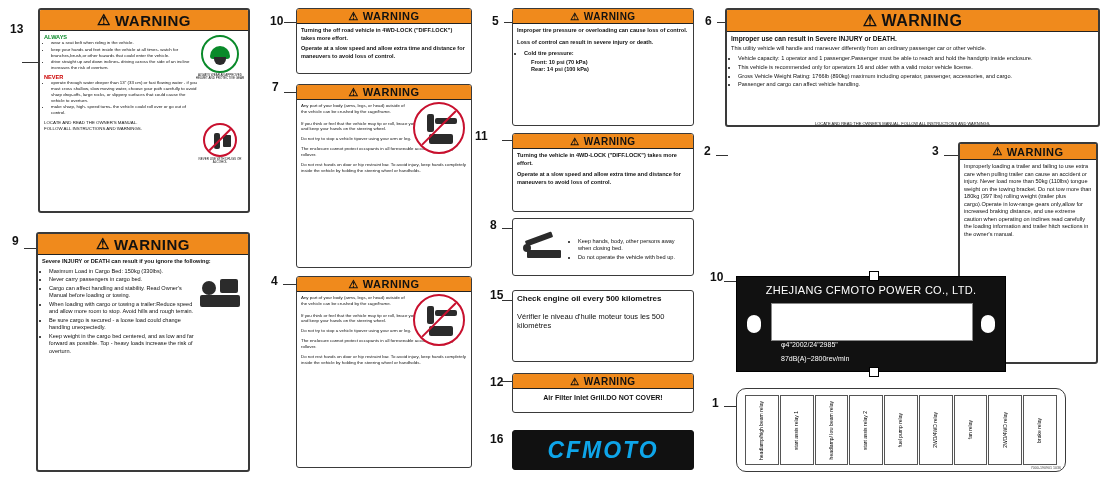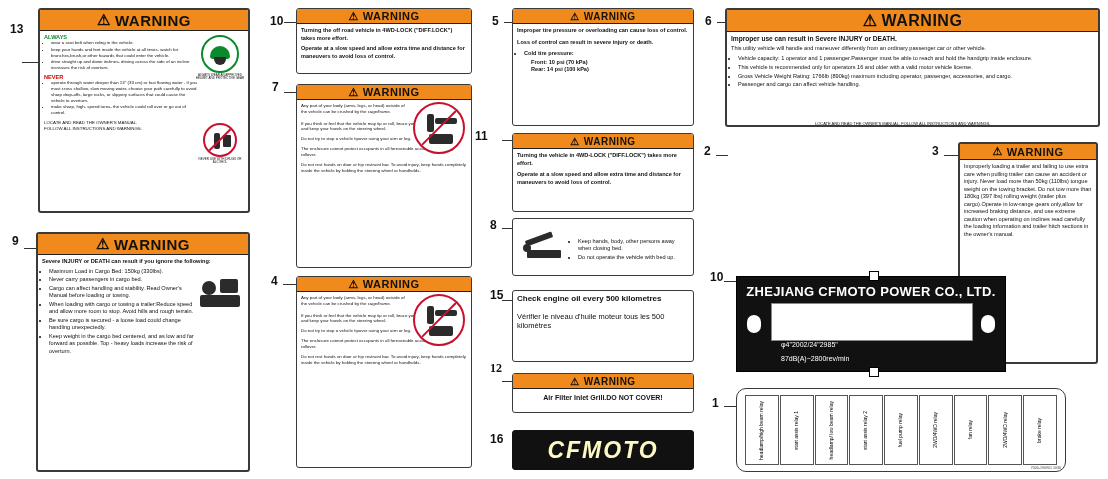--- a/index.html
+++ b/index.html
@@ -36,21 +36,21 @@
   <div class="lbl" style="left:705px;top:14px;">6</div>
   <div class="lbl" style="left:272px;top:80px;">7</div>
   <div class="lbl" style="left:475px;top:129px;">11</div>
   <div class="lbl" style="left:704px;top:144px;">2</div>
   <div class="lbl" style="left:932px;top:144px;">3</div>
   <div class="lbl" style="left:12px;top:234px;">9</div>
   <div class="lbl" style="left:490px;top:218px;">8</div>
   <div class="lbl" style="left:271px;top:274px;">4</div>
   <div class="lbl" style="left:490px;top:288px;">15</div>
   <div class="lbl" style="left:710px;top:270px;">10</div>
-  <div class="lbl" style="left:490px;top:361px;font-family:Liberation Serif, serif;">12</div>
+  <div class="lbl" style="left:490px;top:375px;">12</div>
   <div class="lbl" style="left:712px;top:396px;">1</div>
   <div class="lbl" style="left:490px;top:432px;">16</div>
 
   <div class="ldr" style="left:22px;top:62px;width:16px;"></div>
   <div class="ldr" style="left:284px;top:22px;width:12px;"></div>
   <div class="ldr" style="left:504px;top:22px;width:8px;"></div>
   <div class="ldr" style="left:717px;top:22px;width:8px;"></div>
   <div class="ldr" style="left:284px;top:92px;width:12px;"></div>
   <div class="ldr" style="left:502px;top:140px;width:10px;"></div>
   <div class="ldr" style="left:716px;top:155px;width:12px;"></div>
@@ -227,21 +227,21 @@
 
   <div class="decal" style="left:512px;top:373px;width:182px;height:40px;">
     <div class="wbar" style="height:14px;font-size:10px;">
       <span class="tri">⚠</span>
       <span>WARNING</span>
     </div>
     <div class="body" style="font-size:7px;font-weight:bold;text-align:center;padding-top:5px;">Air Filter Inlet Grill.DO NOT  COVER!</div>
   </div>
 
   <div class="decal" style="left:512px;top:430px;width:182px;height:40px;background:#111;border-color:#111;display:flex;align-items:center;justify-content:center;">
-    <span style="color:#fef9c3;font-size:23px;font-weight:bold;font-style:italic;letter-spacing:2px;font-family:'Liberation Sans',sans-serif;">CFMOTO</span>
+    <span style="color:#0ea5e9;font-size:23px;font-weight:bold;font-style:italic;letter-spacing:2px;font-family:'Liberation Sans',sans-serif;">CFMOTO</span>
   </div>
 
   <div class="decal" style="left:725px;top:8px;width:375px;height:119px;border-width:2px;">
     <div class="wbar" style="height:21px;font-size:16px;">
       <span class="tri">⚠</span>
       <span>WARNING</span>
     </div>
     <div class="body tiny6" style="position:relative;height:96px;">
       <div style="font-weight:bold;font-size:6.6px;">Improper use can result in Severe INJURY or DEATH.</div>
       <div style="margin-top:1px;">This utility vehicle will handle and maneuver differently from an ordinary passenger car or other vehicle.</div>
@@ -262,21 +262,21 @@
       <span class="tri">⚠</span>
       <span>WARNING</span>
     </div>
     <div class="body tiny6" style="position:relative;height:205px;">
       <div>Improperly loading a trailer and failing to use extra care when pulling trailer can cause an accident or injury. Never load more than 50kg (110lbs) tongue weight on the towing bracket. Do not tow more than 180kg (397 lbs) rolling weight (trailer plus cargo).Operate in low-range gears only,allow for increased braking distance, and use extreme caution when operating on inclines read carefully the loading information and trailer hitch sections in the owner's manual.</div>
 
     </div>
   </div>
 
   <div style="position:absolute;left:736px;top:276px;width:268px;height:94px;background:#111;border:1px solid #000;">
-    <div style="color:#fff;font-size:13px;font-weight:bold;text-align:center;padding-top:7px;letter-spacing:.3px;">ZHEJIANG CFMOTO POWER CO., LTD.</div>
+    <div style="color:#fff;font-size:11px;font-weight:normal;text-align:center;padding-top:7px;letter-spacing:.3px;">ZHEJIANG CFMOTO POWER CO., LTD.</div>
     <div style="position:absolute;left:34px;top:26px;width:200px;height:36px;background:#fff;border:1px solid #888;"></div>
     <div style="position:absolute;left:44px;top:64px;color:#fff;font-size:7px;">φ4"2002/24"2985"</div>
     <div style="position:absolute;left:44px;top:78px;color:#fff;font-size:7px;">87dB(A)~2800rev/min</div>
     <div style="position:absolute;left:10px;top:38px;width:14px;height:18px;background:#fff;border-radius:7px;"></div>
     <div style="position:absolute;right:10px;top:38px;width:14px;height:18px;background:#fff;border-radius:7px;"></div>
     <div style="position:absolute;left:132px;top:-6px;width:8px;height:8px;background:#fff;border:1px solid #000;"></div>
     <div style="position:absolute;left:132px;bottom:-6px;width:8px;height:8px;background:#fff;border:1px solid #000;"></div>
   </div>
 
   <div class="decal" style="left:736px;top:388px;width:330px;height:84px;border-radius:10px;">

